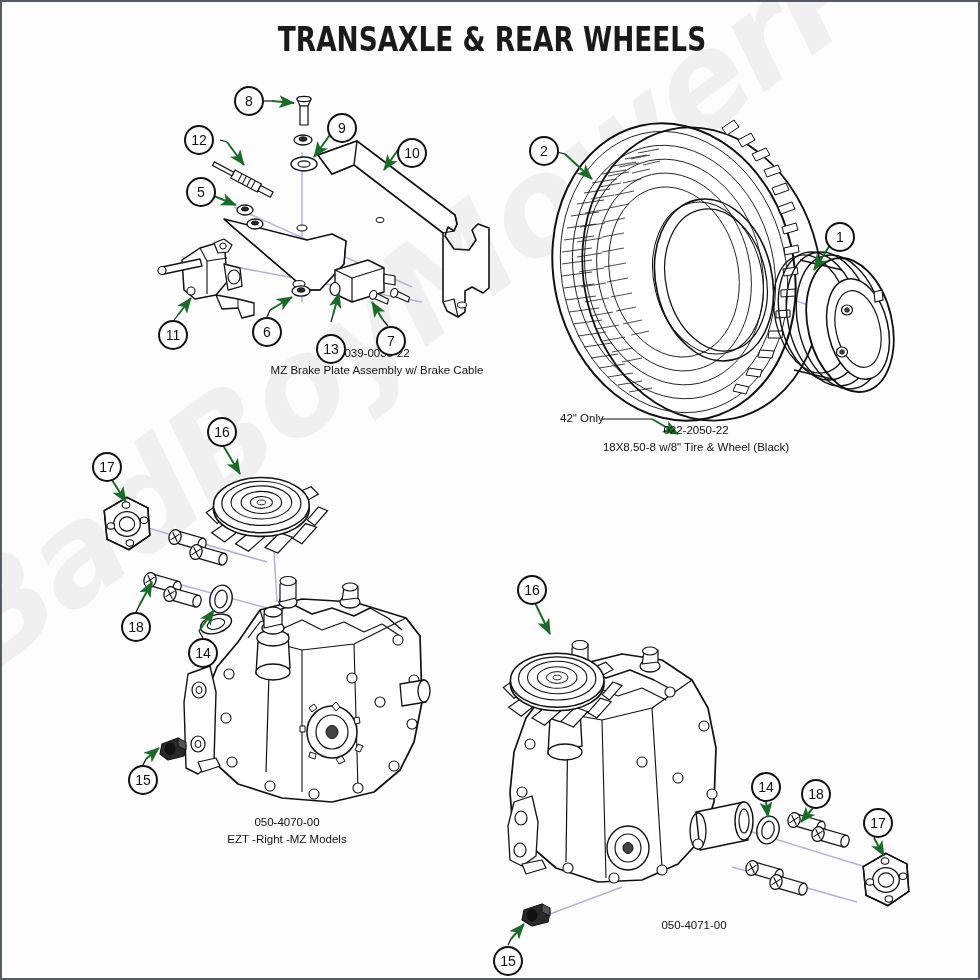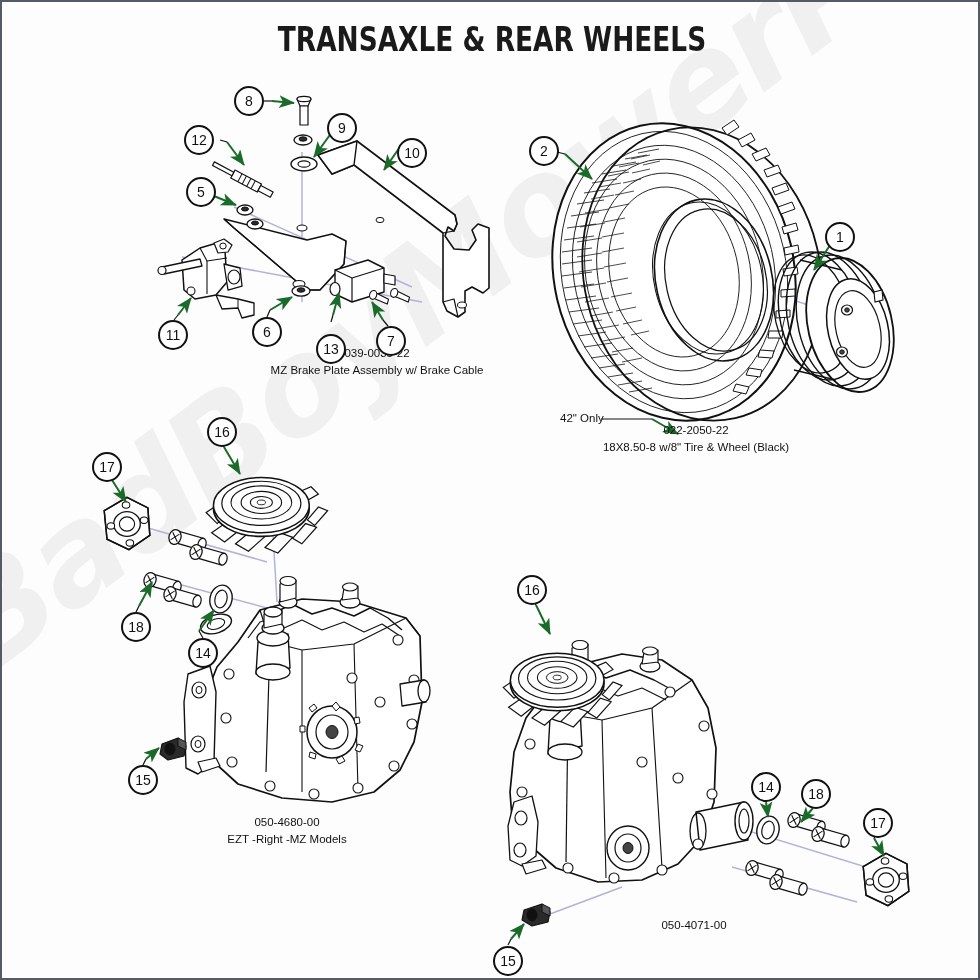--- a/index.html
+++ b/index.html
@@ -607,21 +607,21 @@
   </div>
 
   <div class="note-small" style="left:558px;top:410px;">42" Only</div>
 
   <div class="caption" style="left:544px;top:420px;width:300px;">
     <div class="cap-pn">022-2050-22</div>
     <div class="cap-desc">18X8.50-8 w/8" Tire &amp; Wheel (Black)</div>
   </div>
 
   <div class="caption" style="left:165px;top:812px;width:240px;">
-    <div class="cap-pn">050-4680-00</div>
+    <div class="cap-pn">050-4070-00</div>
     <div class="cap-desc">EZT -Right -MZ Models</div>
   </div>
 
   <div class="caption" style="left:572px;top:915px;width:240px;">
     <div class="cap-pn">050-4071-00</div>
   </div>
 
 </div>
 
 </body></html>

